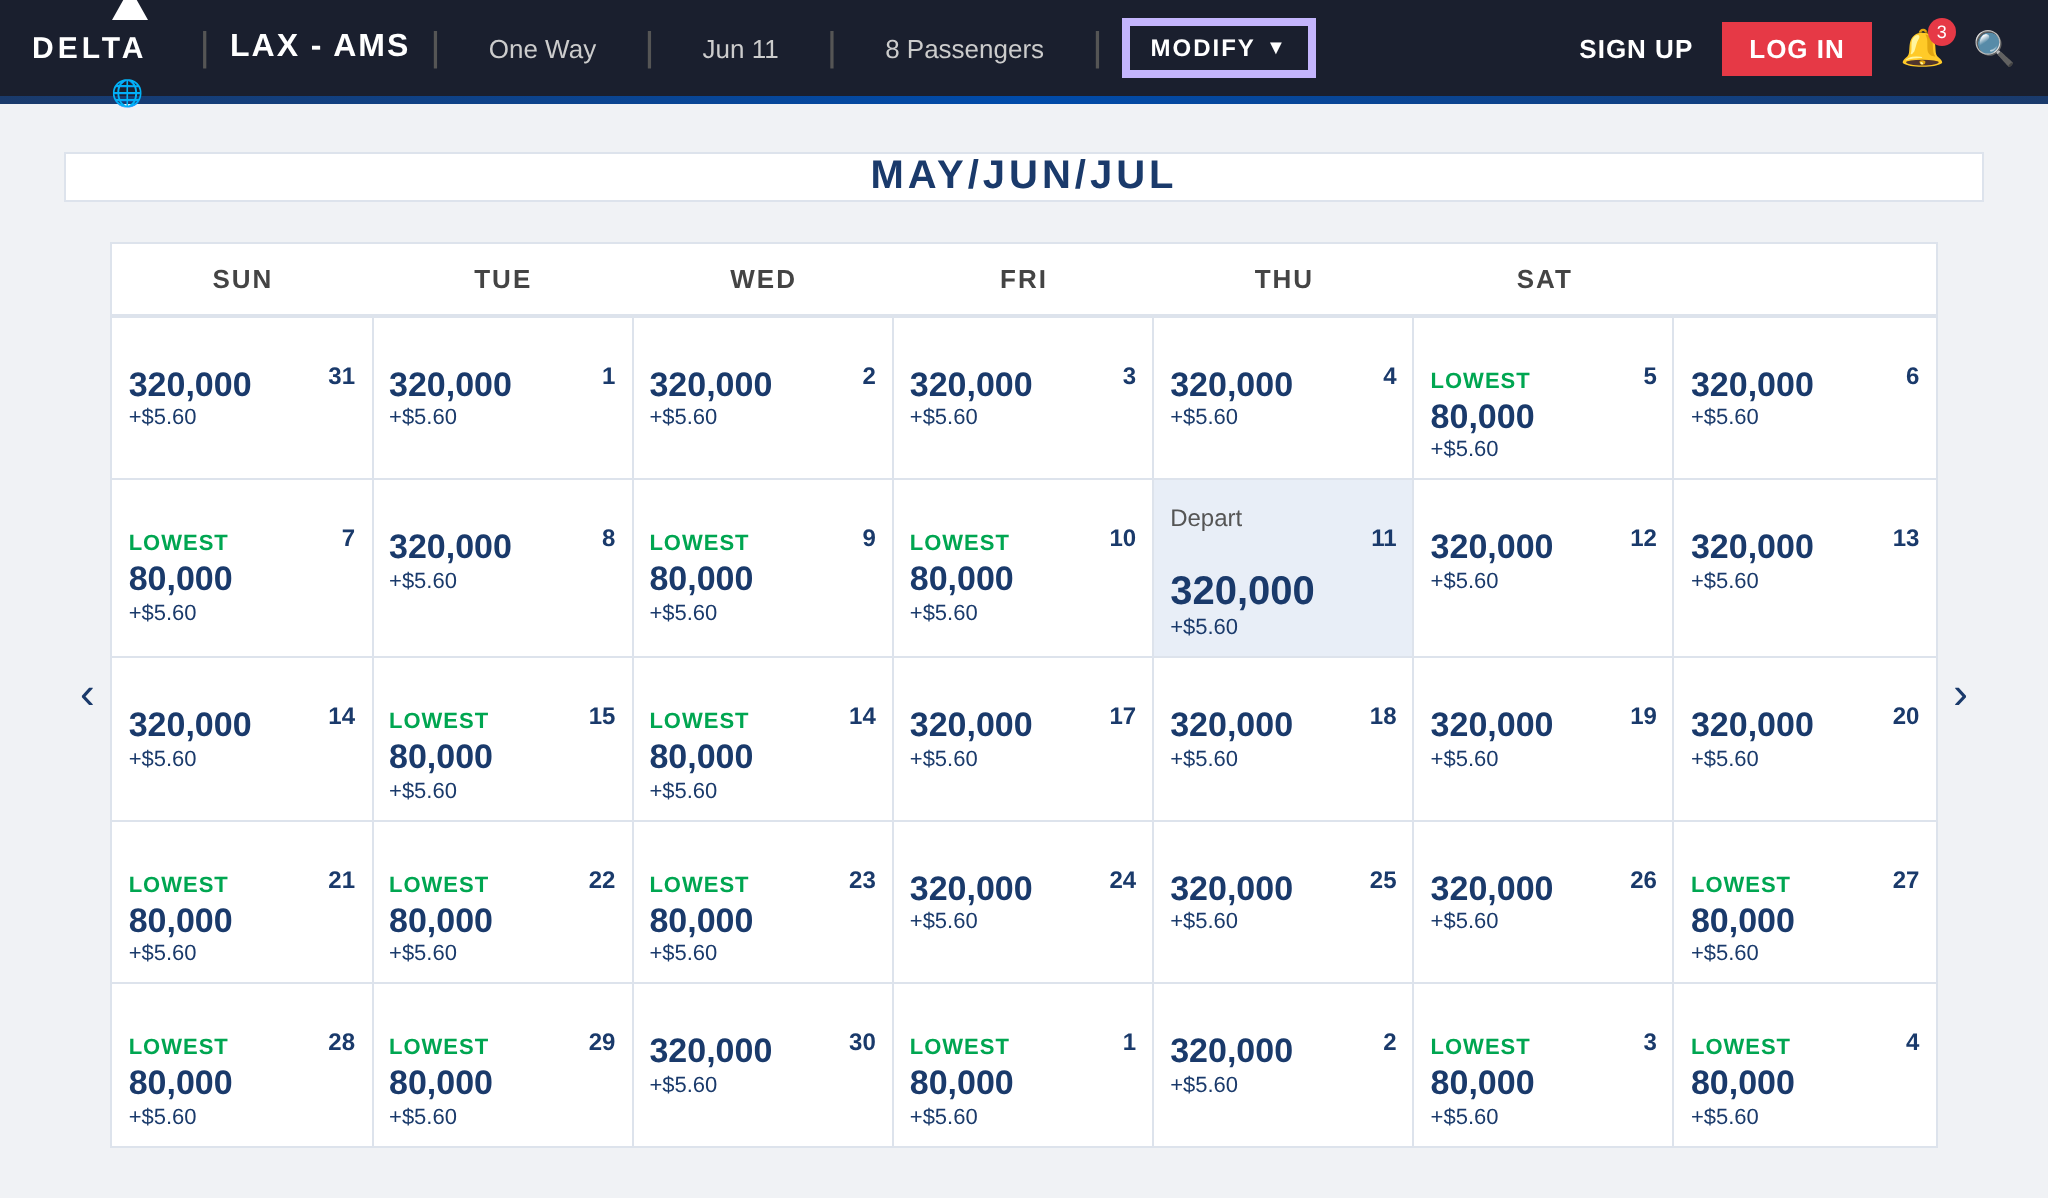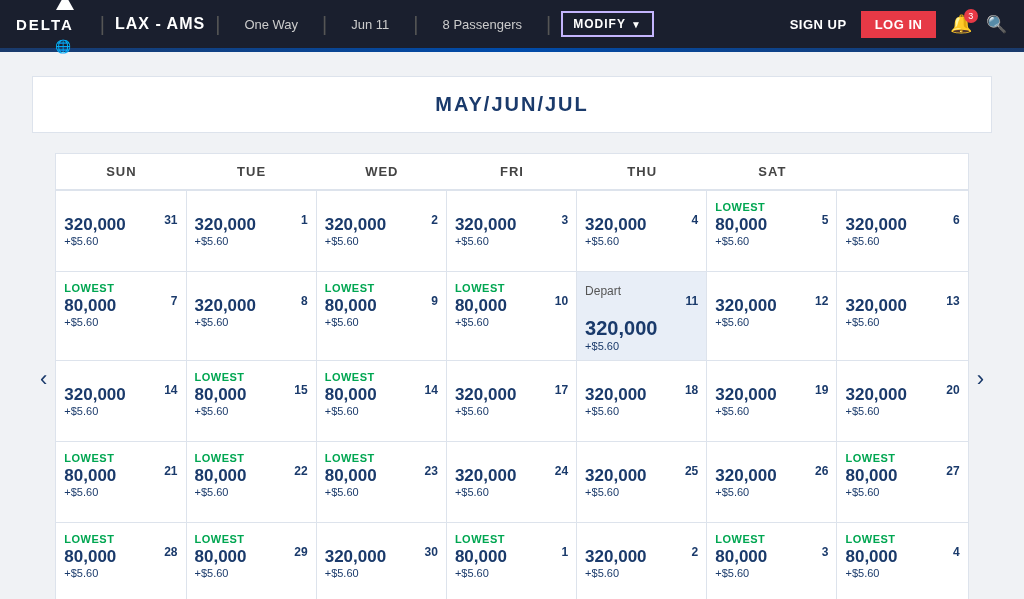--- a/index.html
+++ b/index.html
@@ -42,21 +42,21 @@
       font-weight: bold;
       letter-spacing: 1px;
     }
     .header-info {
       color: #ccc;
       font-size: 13px;
       margin: 0 4px;
       padding: 0 10px;
     }
     .header-modify-btn {
-      border: 2px solid #c4b5fd;
+      border: 4px solid #c4b5fd;
       color: white;
       background: transparent;
       padding: 4px 10px;
       font-size: 12px;
       font-weight: bold;
       cursor: pointer;
       display: flex;
       align-items: center;
       gap: 5px;
       letter-spacing: 1px;
@@ -116,21 +116,21 @@
     }
 
     
     .cal-title {
       text-align: center;
       font-size: 20px;
       font-weight: bold;
       color: #1a3a6b;
       letter-spacing: 2px;
       margin-bottom: 20px;
-      padding: 16px;
+      padding: 0;
       background: white;
       border: 1px solid #dde3ec;
     }
 
     
     .cal-outer {
       display: flex;
       align-items: center;
       gap: 0;
       position: relative;
@@ -196,21 +196,21 @@
       right: 8px;
       font-size: 12px;
       color: #1a3a6b;
       font-weight: bold;
     }
 
     .lowest-label {
       color: #00a651;
       font-size: 11px;
       font-weight: bold;
-      margin-top: 4px;
+      margin-top: 20px;
       letter-spacing: 0.5px;
     }
     .price-main {
       font-size: 17px;
       font-weight: bold;
       color: #1a3a6b;
       margin-top: 18px;
       line-height: 1.2;
     }
     .price-main.depart-price {

